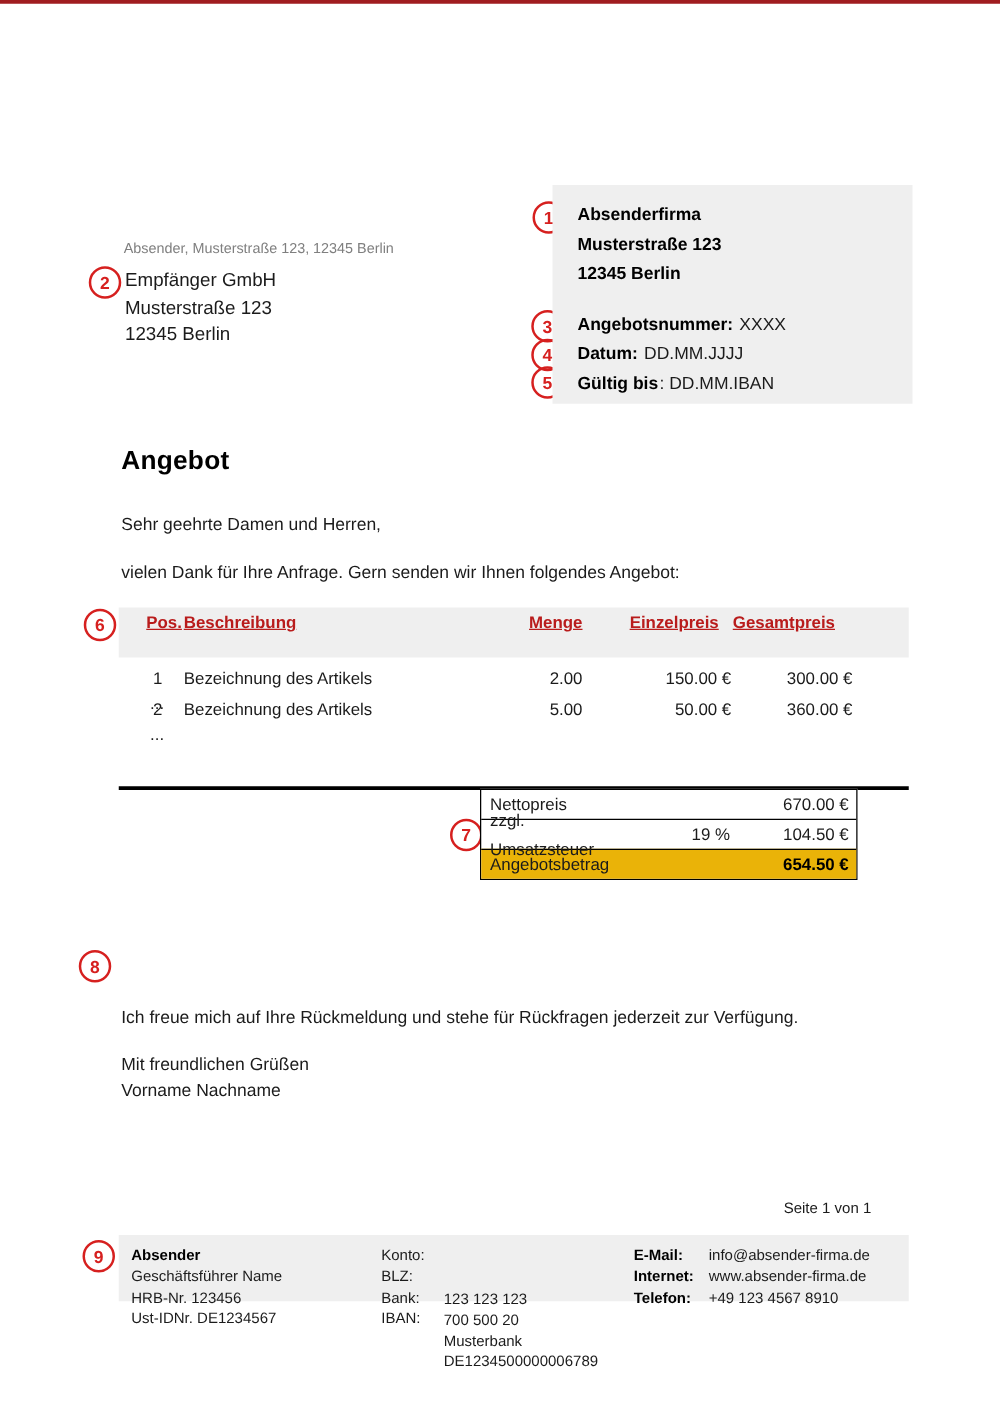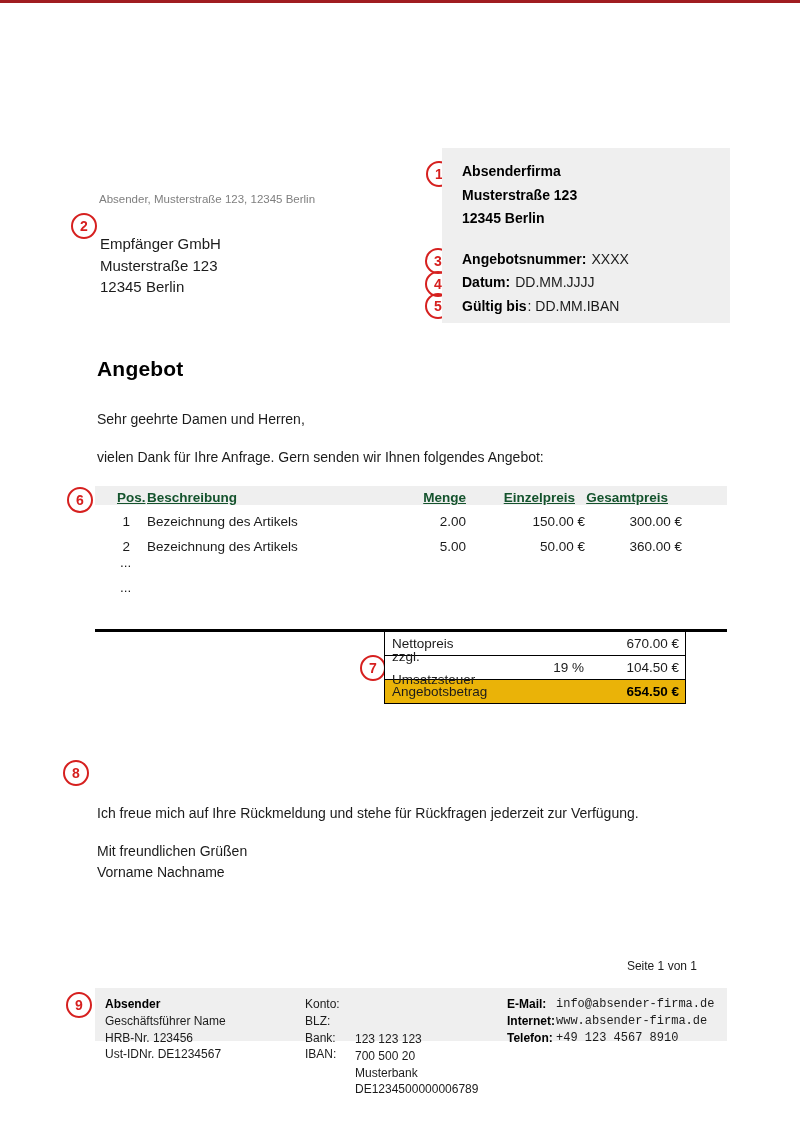--- a/index.html
+++ b/index.html
@@ -20,30 +20,30 @@
   .sender-box{position:absolute;left:442px;top:148px;width:288px;height:175px;background:#efefef;box-sizing:border-box;padding:12px 0 0 20px;}
   .sb-line{font-weight:bold;font-size:14px;line-height:23.5px;color:#000;}
   .sb-fields{margin-top:17px;}
   .sb-field{font-size:14px;line-height:23.5px;color:#1b1b1b;}
   .sb-field .lbl{font-weight:bold;color:#000;}
   .sb-field .val{margin-left:5px;}
   .sb-field.nosep .val{margin-left:1px;}
 
   
   .return-line{position:absolute;left:99px;top:193px;font-size:11.5px;color:#7f7f7f;}
-  .recipient{position:absolute;left:100px;top:214px;font-size:15px;line-height:21.5px;margin-top:19px;}
+  .recipient{position:absolute;left:100px;top:214px;font-size:15px;line-height:21.5px;}
 
   
   .doc-title{position:absolute;left:97px;top:357px;font-size:21px;font-weight:bold;color:#000;letter-spacing:0.2px;text-align:center;}
   .para{position:absolute;left:97px;font-size:14px;color:#1b1b1b;}
 
   
   .items{position:absolute;left:95px;top:486px;width:632px;font-size:13.5px;}
   .i-row{display:flex;box-sizing:border-box;padding-right:45px;}
-  .i-head{background:#efefef;height:19px;line-height:23px;font-weight:bold;color:#14532d;}
+  .i-head{background:#efefef;height:40px;line-height:23px;font-weight:bold;color:#b91c1c;}
   .i-head .u{text-decoration:underline;}
   .col-pos{width:45px;box-sizing:border-box;}
   .i-head .col-pos{padding-left:22px;}
   .i-body .col-pos{text-align:right;padding-right:10px;}
   .col-desc{width:245px;box-sizing:border-box;padding-left:7px;}
   .col-menge{width:81px;text-align:right;}
   .col-einzel{width:119px;text-align:right;box-sizing:border-box;}
   .col-gesamt{width:97px;text-align:right;box-sizing:border-box;}
   .i-head .col-einzel{padding-right:10px;}
   .i-head .col-gesamt{padding-right:14px;}
@@ -183,20 +183,20 @@
       <div>123 123 123</div>
       <div>700 500 20</div>
       <div>Musterbank</div>
       <div>DE1234500000006789</div>
     </div>
     <div class="f-col" style="left:412px;">
       <div class="f-bold">E-Mail:</div>
       <div class="f-bold">Internet:</div>
       <div class="f-bold">Telefon:</div>
     </div>
-    <div class="f-col" style="left:461px;font-family:Liberation Mono, monospace;">
+    <div class="f-col" style="left:472px;">
       <div>info@absender-firma.de</div>
       <div>www.absender-firma.de</div>
       <div>+49 123 4567 8910</div>
     </div>
   </div>
 
 </div>
 
 </body></html>

